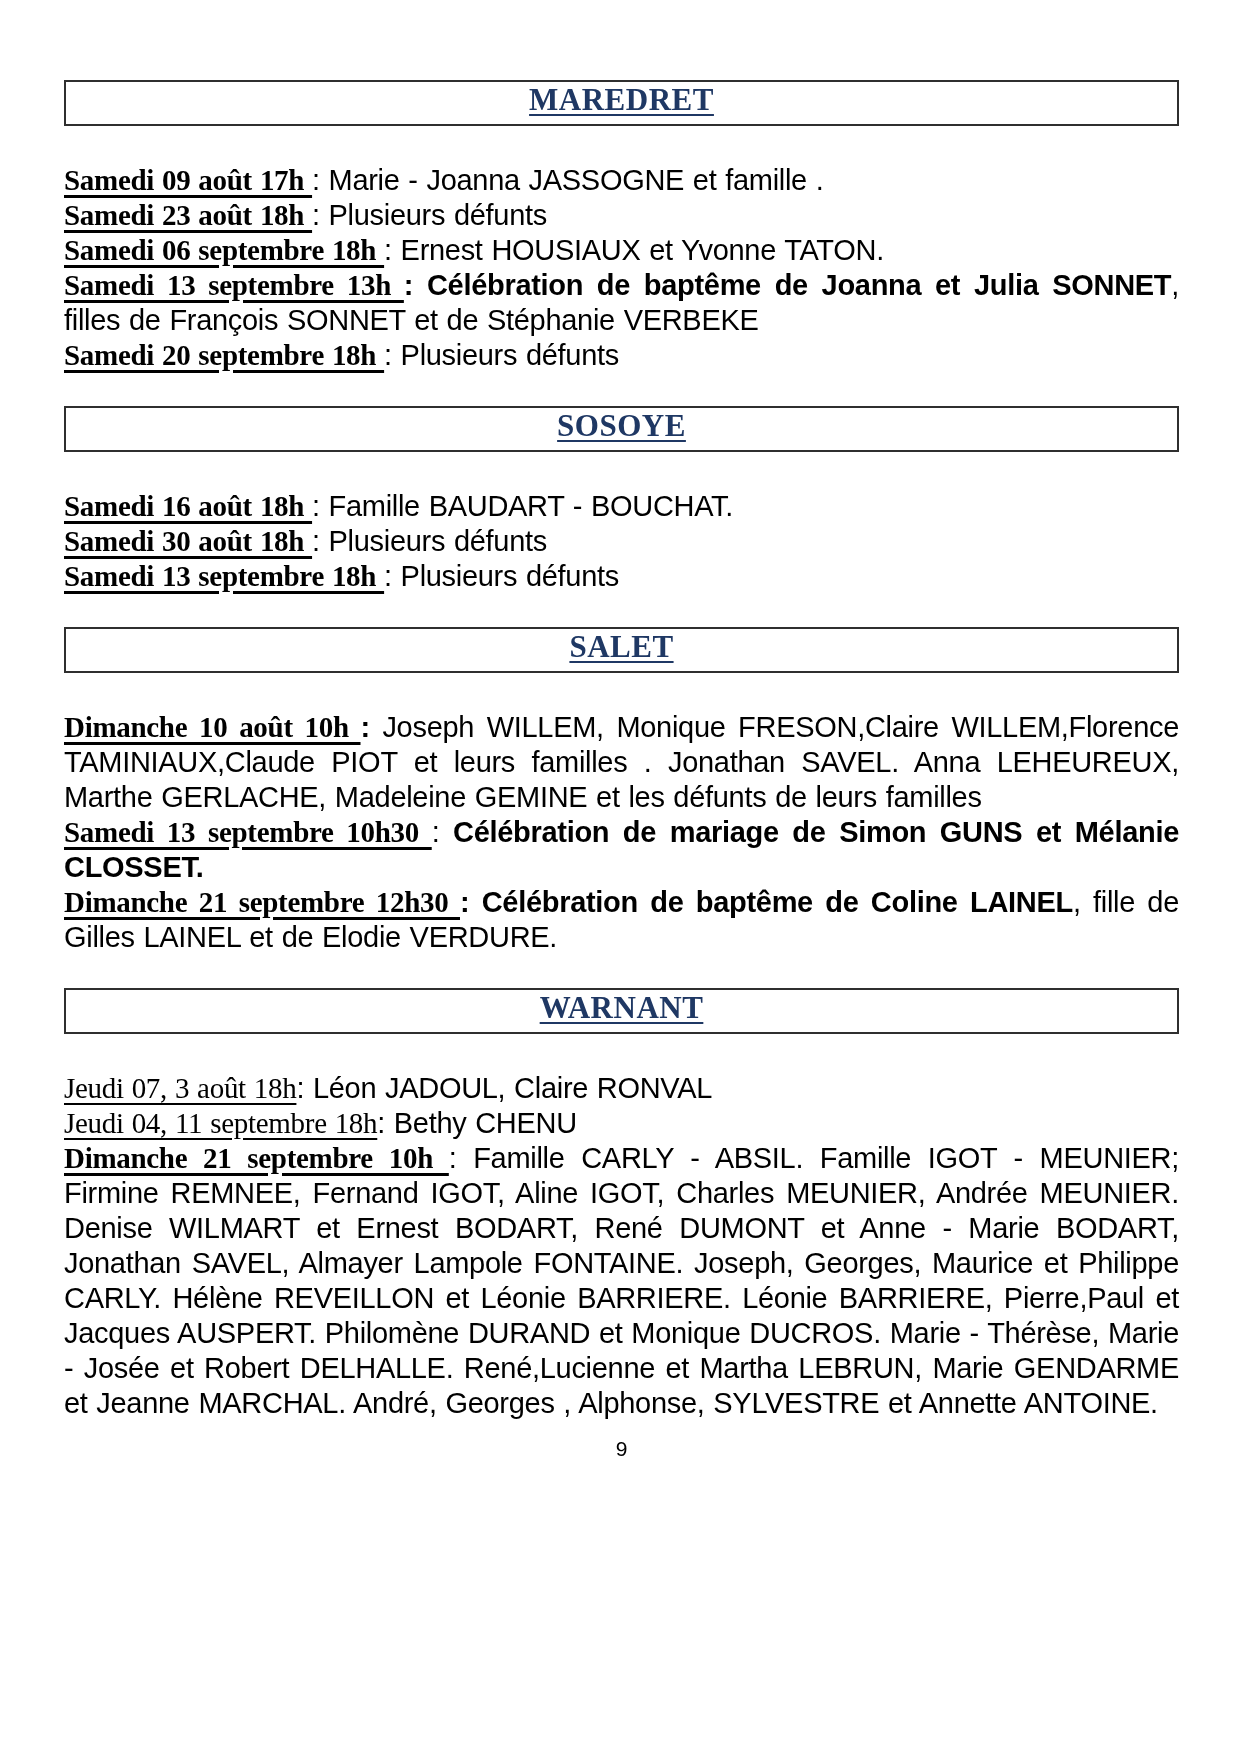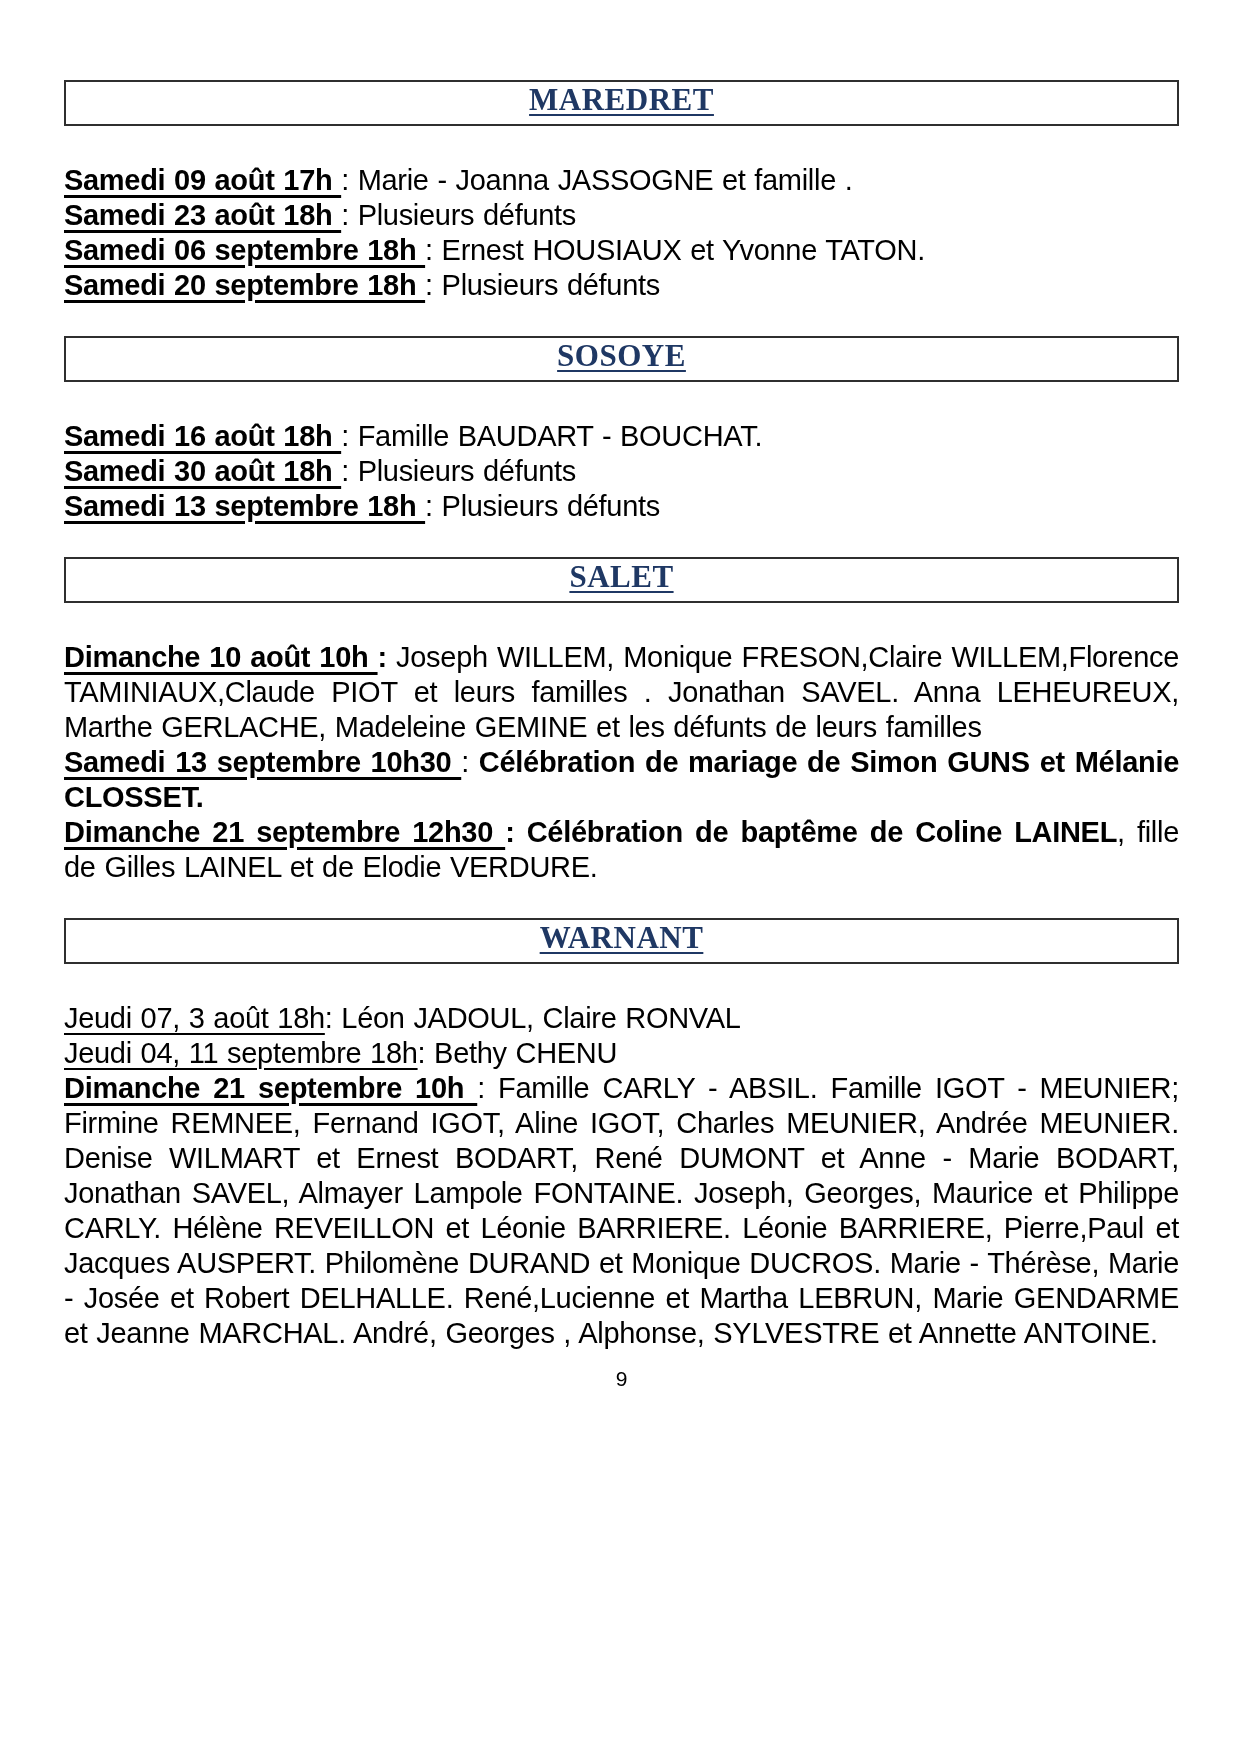--- a/index.html
+++ b/index.html
@@ -42,20 +42,21 @@
     line-height: 35px;
     letter-spacing: -0.3px;
     word-spacing: 1px;
   }
   .entry.justify { text-align: justify; }
   .b { font-weight: 700; }
   .u {
     text-decoration: underline;
     text-decoration-thickness: 2px;
     text-underline-offset: 5px;
+    font-family: Liberation Serif, serif;
   }
   .b.u { text-decoration-thickness: 3px; }
   .page-number {
     text-align: center;
     font-size: 21px;
     margin-top: 16px;
   }
 </style>
 </head>
 <body>
@@ -63,20 +64,21 @@
 <div class="page">
   <div id="sections">
       <div class="section">
         <div class="section-box">
           <span class="section-title">MAREDRET</span>
         </div>
         <div class="entries">
           <p class="entry"><span class="b u">Samedi 09 août 17h </span><span>: Marie - Joanna JASSOGNE et famille .</span></p>
           <p class="entry"><span class="b u">Samedi 23 août 18h </span><span>: Plusieurs défunts</span></p>
           <p class="entry"><span class="b u">Samedi 06 septembre 18h </span><span>: Ernest HOUSIAUX et Yvonne TATON.</span></p>
+          <p class="entry justify"><span class="b u">Samedi 13 septembre 13h </span><span class="b">: </span><span class="b">Célébration de baptême de Joanna et Julia SONNET</span><span>, filles de François SONNET et de Stéphanie VERBEKE</span></p>
           <p class="entry"><span class="b u">Samedi 20 septembre 18h </span><span>: Plusieurs défunts</span></p>
         </div>
       </div>
       <div class="section">
         <div class="section-box">
           <span class="section-title">SOSOYE</span>
         </div>
         <div class="entries">
           <p class="entry"><span class="b u">Samedi 16 août 18h </span><span>: Famille BAUDART - BOUCHAT.</span></p>
           <p class="entry"><span class="b u">Samedi 30 août 18h </span><span>: Plusieurs défunts</span></p>

